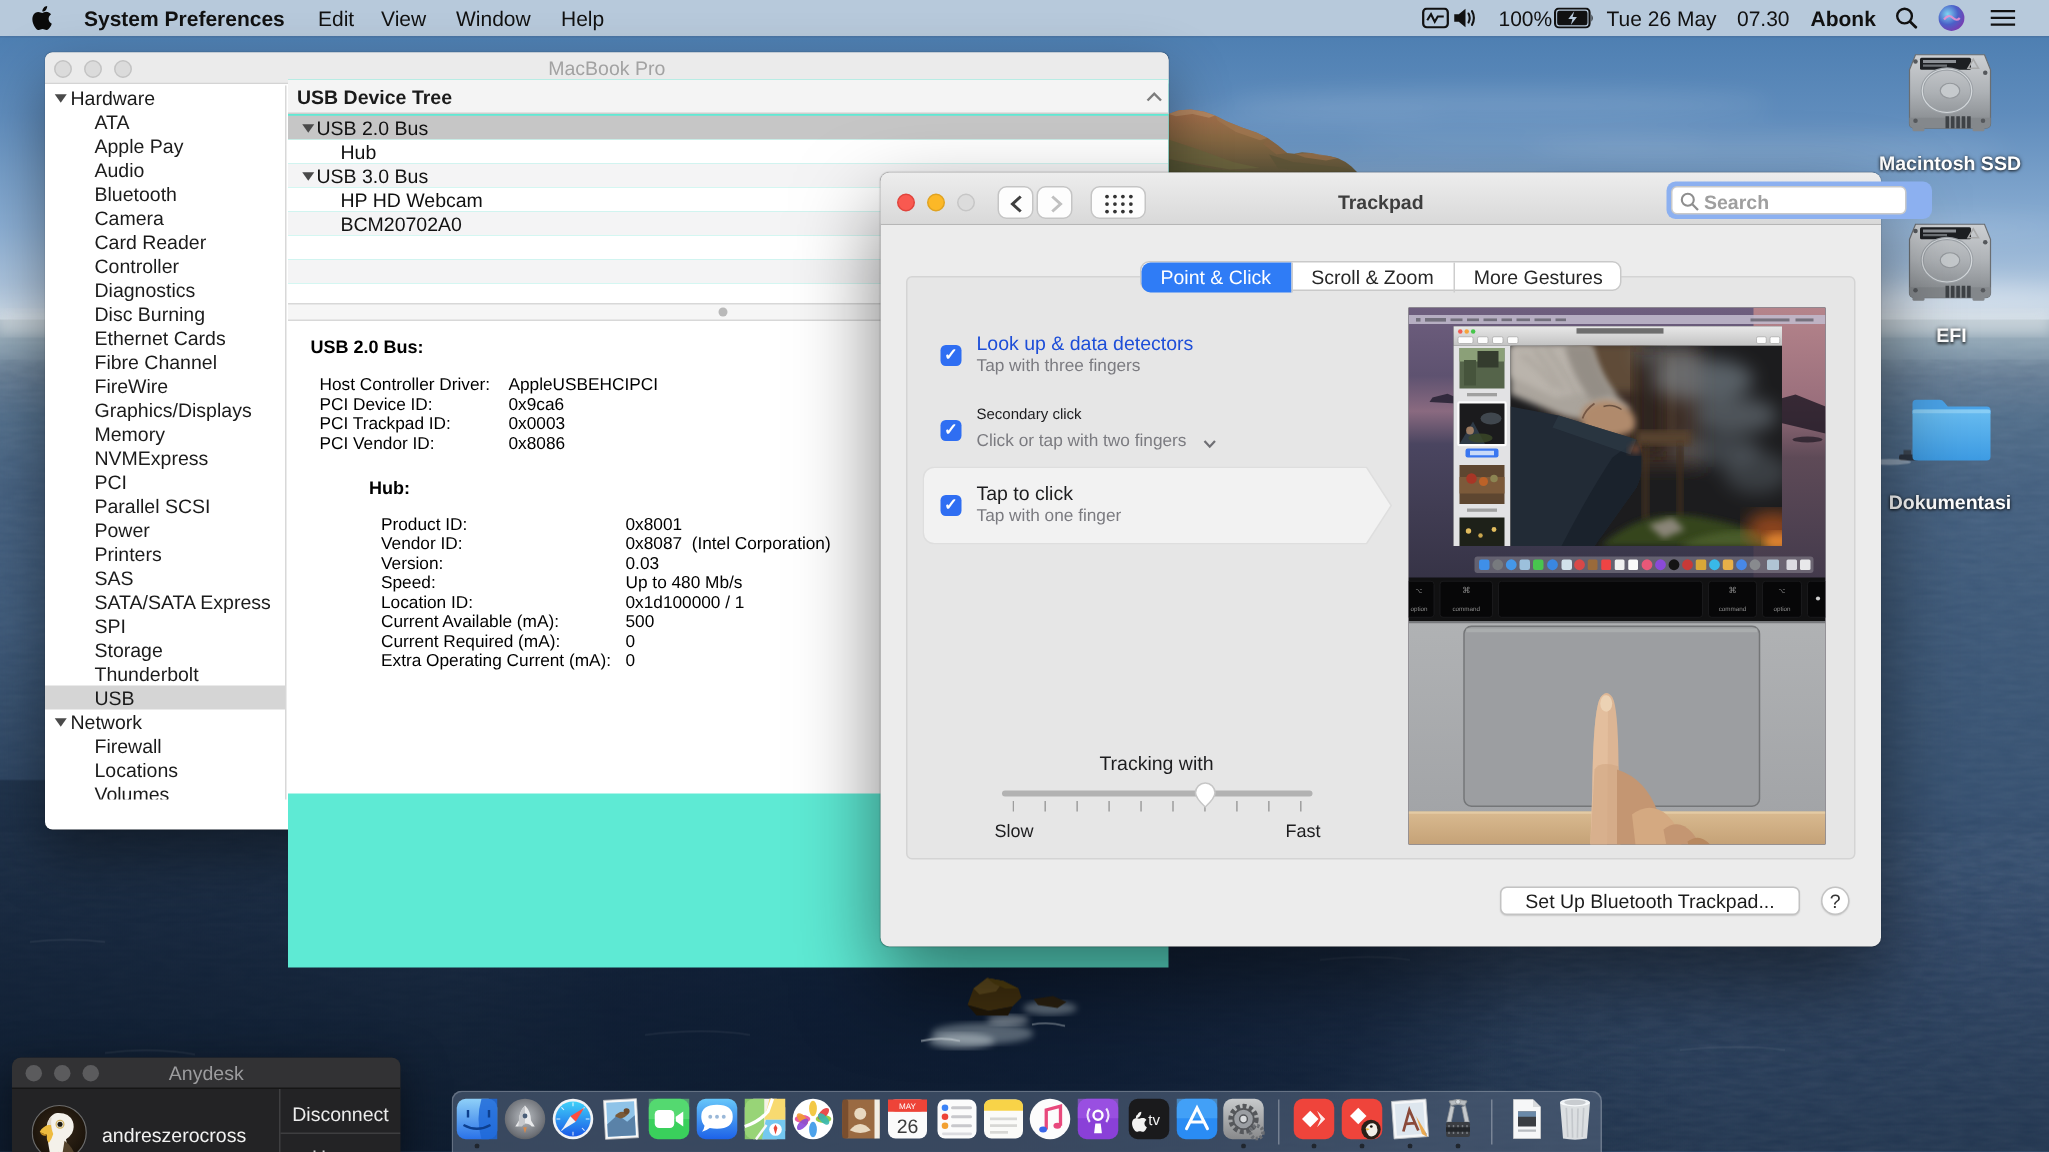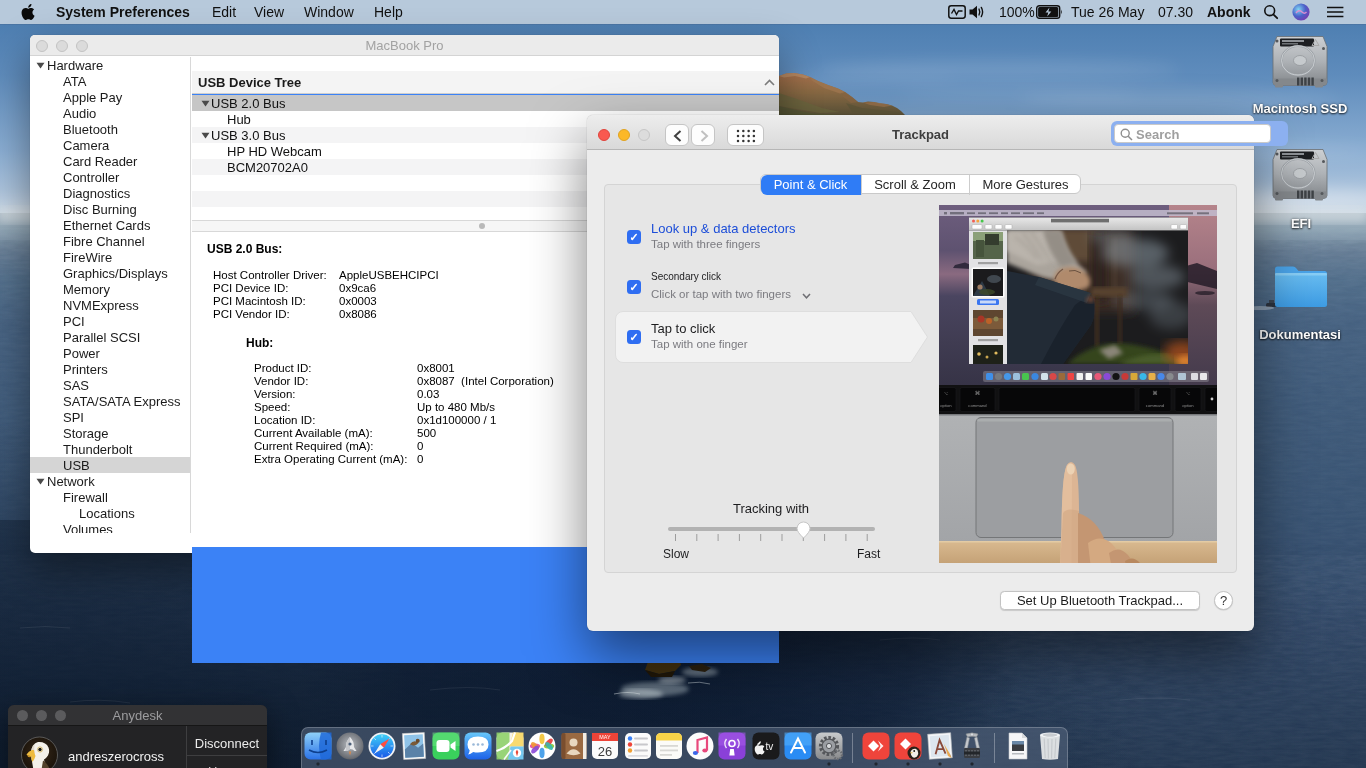--- a/index.html
+++ b/index.html
@@ -302,29 +302,29 @@
         </div>
       <div class="abs" style="left:0;top:416px;width:161px;height:16px;">
           <svg class="abs" style="left:6px;top:5px" width="9" height="7" viewBox="0 0 9 7">
             <path d="M0.5 0.8 L8.5 0.8 L4.5 6.5 Z" fill="#4a4a4a"></path>
           </svg>
           <span class="abs" style="left:17px;top:1px;white-space:nowrap">Network</span>
         </div>
       <div class="abs" style="left:0;top:432px;width:161px;height:16px;">
           <span class="abs" style="left:33px;top:1px;white-space:nowrap">Firewall</span>
         </div>
-      <div class="abs" style="left:16px;top:448px;width:185px;height:16px;padding-left:16px;">
+      <div class="abs" style="left:0;top:448px;width:185px;height:16px;padding-left:16px;">
           <span class="abs" style="left:33px;top:1px;white-space:nowrap">Locations</span>
         </div>
       <div class="abs" style="left:0;top:464px;width:161px;height:16px;">
           <span class="abs" style="left:33px;top:1px;white-space:nowrap">Volumes</span>
         </div>
     </div>
 
-    <div class="abs" style="left:162px;top:36px;width:587px;height:592px;background:#3b82f6;overflow:hidden;">
+    <div class="abs" style="left:162px;top:18px;width:587px;height:592px;background:#5eead4;overflow:hidden;">
       <div class="abs" style="left:0;top:0;width:587px;height:23px;background:#f4f4f4;border-bottom:1px solid #cecece;">
         <span class="abs" style="left:6px;top:4px;font-size:13px;font-weight:bold;color:#1b1b1b;">USB Device Tree</span>
         <svg class="abs" style="left:572px;top:8px" width="11" height="7" viewBox="0 0 11 7">
             <path d="M1 6 L5.5 1.5 L10 6" fill="none" stroke="#7c7c7c" stroke-width="1.6"></path>
           </svg>
       </div>
       <div id="treerows" class="abs" style="left:0;top:24px;width:587px;height:125px;overflow:hidden;padding-left:24px;">
         <div class="abs" style="left:0;top:0px;width:587px;height:16px;background:#c6c6c6">
             <svg class="abs" style="left:9px;top:5px" width="9" height="7" viewBox="0 0 9 7">
               <path d="M0.5 0.8 L8.5 0.8 L4.5 6.5 Z" fill="#4a4a4a"></path>
@@ -355,21 +355,21 @@
       <div class="abs" style="left:0;top:149px;width:587px;height:12px;background:#f6f6f6;border-top:1px solid #d8d8d8;border-bottom:1px solid #d8d8d8;">
         <div class="abs" style="left:287px;top:2px;width:6px;height:6px;border-radius:50%;background:#b9b9b9"></div>
       </div>
 
       <div class="abs" id="details" style="left:0;top:161px;width:587px;height:315px;background:#fff;font-size:11.5px;color:#000;">
         <div class="abs" style="left:15px;top:10px;font-weight:bold;font-size:12px;">USB 2.0 Bus:</div>
         <div class="abs" style="left:21px;top:37px;">Host Controller Driver:</div>
           <div class="abs" style="left:147px;top:37px;">AppleUSBEHCIPCI</div>
         <div class="abs" style="left:21px;top:50px;">PCI Device ID:</div>
           <div class="abs" style="left:147px;top:50px;">0x9ca6</div>
-        <div class="abs" style="left:21px;top:63px;">PCI Macintosh ID:</div>
+        <div class="abs" style="left:21px;top:63px;">PCI Trackpad ID:</div>
           <div class="abs" style="left:147px;top:63px;">0x0003</div>
         <div class="abs" style="left:21px;top:76px;">PCI Vendor ID:</div>
           <div class="abs" style="left:147px;top:76px;">0x8086</div>
         <div class="abs" style="left:54px;top:104px;font-weight:bold;font-size:12px;">Hub:</div>
         <div class="abs" style="left:62px;top:130px;">Product ID:</div>
           <div class="abs" style="left:225px;top:130px;">0x8001</div>
         <div class="abs" style="left:62px;top:143px;">Vendor ID:</div>
           <div class="abs" style="left:225px;top:143px;">0x8087&nbsp; (Intel Corporation)</div>
         <div class="abs" style="left:62px;top:156px;">Version:</div>
           <div class="abs" style="left:225px;top:156px;">0.03</div>

